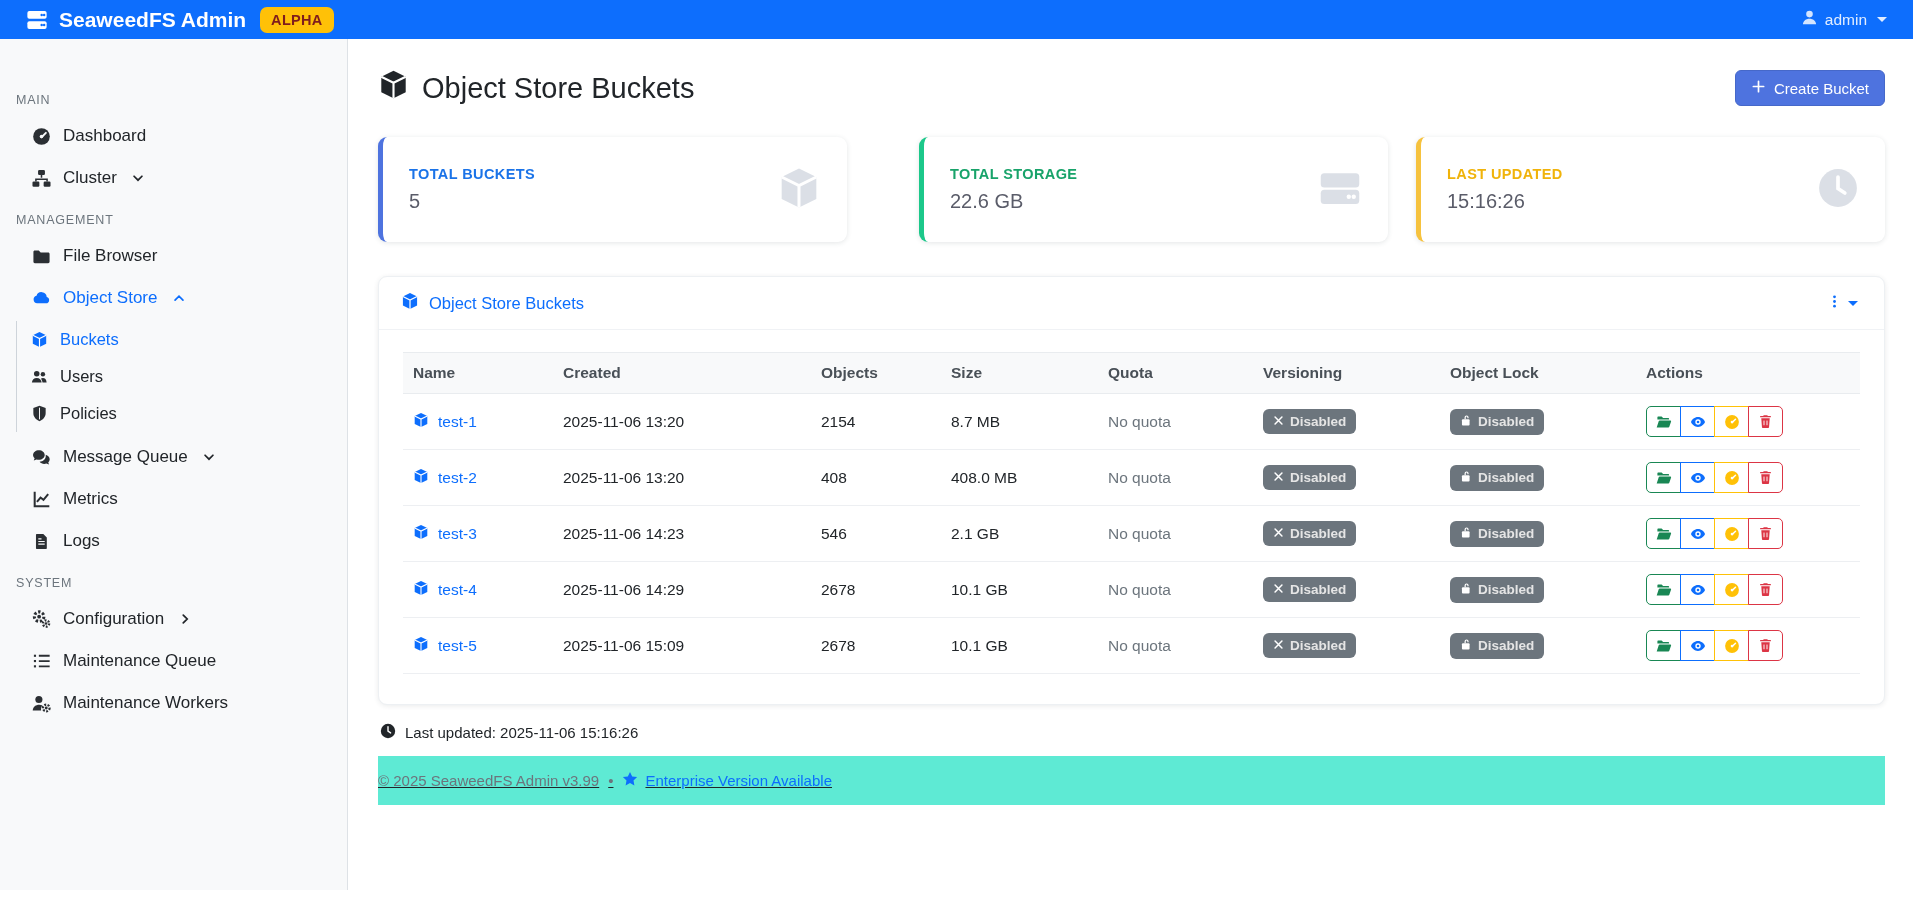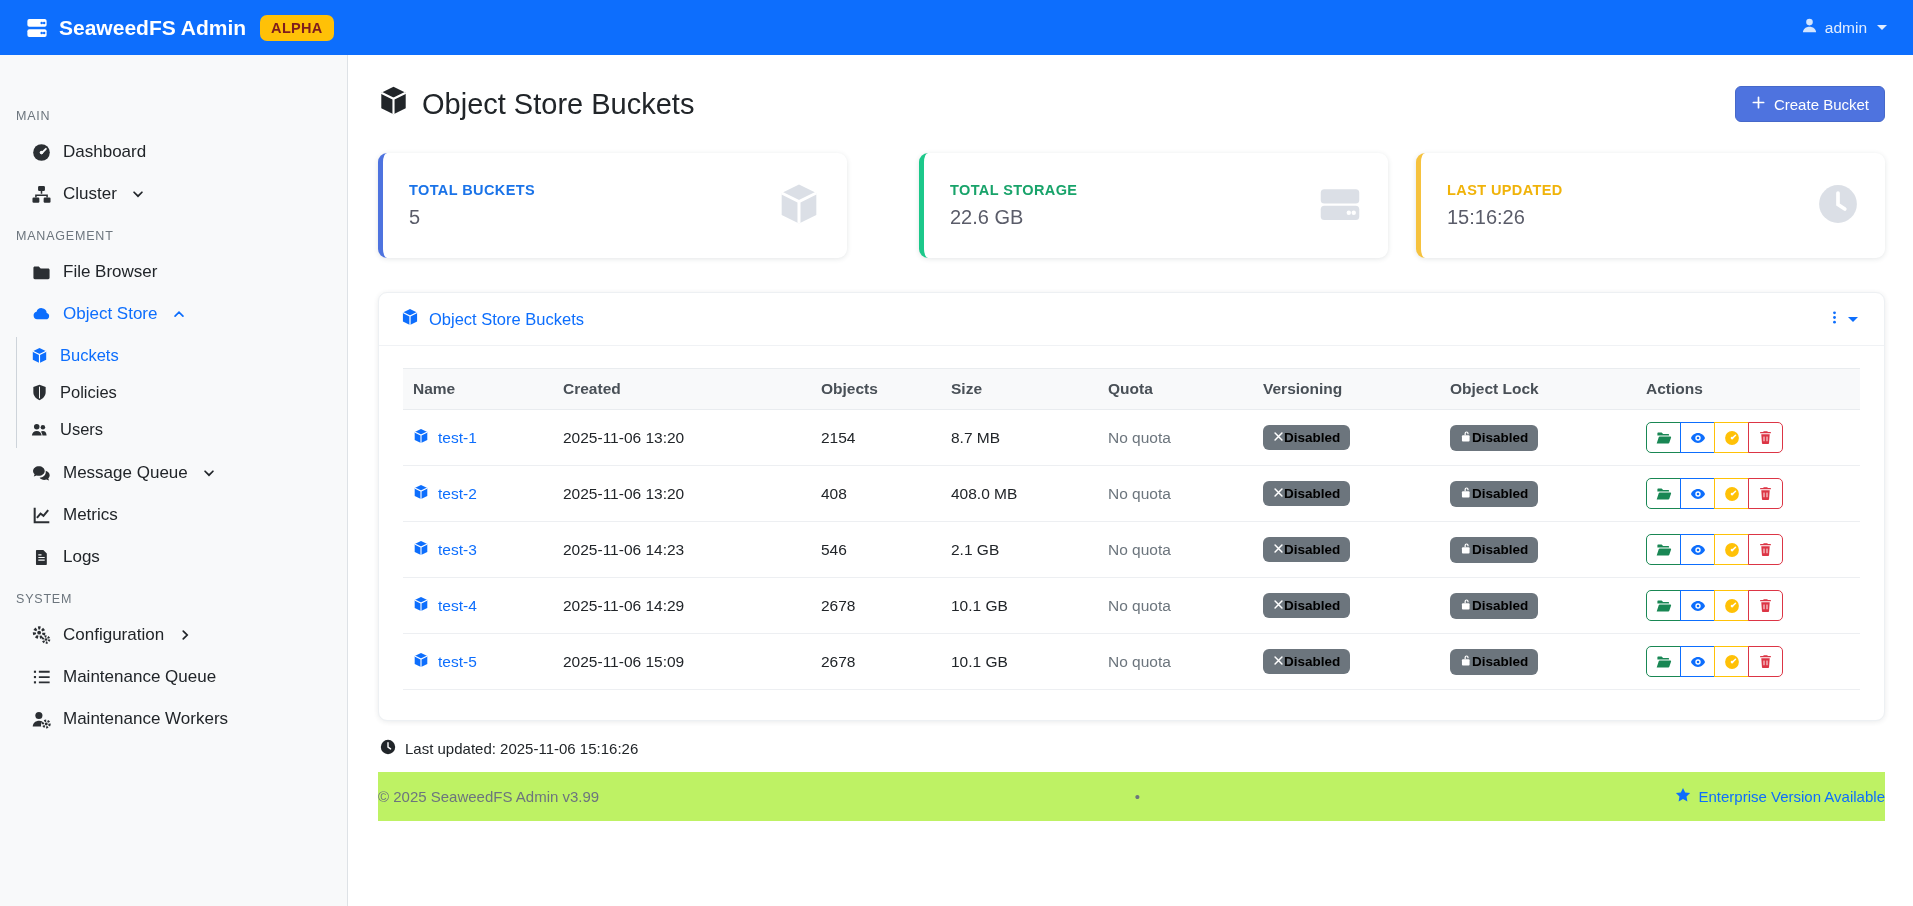--- a/index.html
+++ b/index.html
@@ -1,20 +1,20 @@
 <!DOCTYPE html>
 <html><head>
 <meta charset="utf-8">
 <style>
   * { box-sizing: border-box; margin: 0; padding: 0; }
   html,body { width:1913px; height:906px; overflow:hidden; background:#fff;
     font-family:"Liberation Sans","DejaVu Sans",sans-serif; color:#212529; }
 
   
-  .navbar { height:55px; background:#0d6efd; display:flex; align-items:center;
+  .navbar { height:39px; background:#0d6efd; display:flex; align-items:center;
     padding:16px 26px; justify-content:space-between; }
   .nav-left { display:flex; align-items:center; gap:14px; }
   .brand { display:flex; align-items:center; gap:11px; color:#fff; font-size:21px; font-weight:700; }
   .brand svg { display:block; }
   .alpha-badge { background:#ffc107; color:#7f1d1d; font-weight:700; font-size:14.5px;
     padding:5px 11px; border-radius:7px; letter-spacing:.3px; }
   .user-menu { display:flex; align-items:center; gap:7px; color:rgba(255,255,255,.88);
     font-size:15.5px; cursor:pointer; }
   .caret-down { width:0; height:0; border-left:5px solid transparent; border-right:5px solid transparent;
     border-top:5px solid rgba(255,255,255,.88); margin-left:3px; }
@@ -75,37 +75,37 @@
   table { width:100%; border-collapse:collapse; table-layout:fixed; }
   thead th { background:#f8f9fa; text-align:left; font-size:15.5px; font-weight:700; color:#495057;
     padding:11px 10px; border-top:1px solid #e9ecef; border-bottom:1px solid #e9ecef; }
   tbody td { padding:12px 10px; font-size:15.5px; border-bottom:1px solid #edeff2; color:#212529;
     vertical-align:middle; }
   .col-name{width:150px;} .col-created{width:258px;} .col-objects{width:130px;}
   .col-size{width:157px;} .col-quota{width:155px;} .col-versioning{width:187px;}
   .col-lock{width:196px;} .col-actions{width:auto;}
   .bucket-link { color:#0d6efd; text-decoration:none; display:inline-flex; align-items:center; gap:9px; cursor:pointer; }
   .muted { color:#6c757d; }
-  .badge { display:inline-flex; align-items:center; background:#6c757d; color:#000000;
+  .badge { display:inline-flex; align-items:center; gap:6px; background:#6c757d; color:#e5e5e5;
     font-size:13.5px; font-weight:700; padding:5px 10px; border-radius:6px; }
 
   .btn-group { display:inline-flex; }
   .abtn { width:35px; height:31px; background:#fff; display:inline-flex; align-items:center;
     justify-content:center; cursor:pointer; border:1px solid; margin-left:-1px; }
   .abtn:first-child { margin-left:0; border-radius:5px 0 0 5px; }
   .abtn:last-child { border-radius:0 5px 5px 0; }
   .abtn.green  { border-color:#198754; color:#198754; }
   .abtn.blue   { border-color:#0d6efd; color:#0d6efd; }
   .abtn.yellow { border-color:#ffc107; color:#ffc107; }
   .abtn.red    { border-color:#dc3545; color:#dc3545; }
 
   
   .last-updated { display:flex; align-items:center; gap:9px; margin:18px 2px 14px; font-size:15px; color:#212529; }
-  .footer-bar { background:#bef264; padding:15px 0; display:flex; justify-content:space-between;
-    align-items:center; gap:9px; font-size:15px; }
+  .footer-bar { background:#5eead4; padding:15px 0; display:flex; justify-content:flex-start;
+    align-items:center; gap:9px; font-size:15px;text-decoration:underline; }
   .copyright { color:#6c757d; }
   .dot-sep { color:#6c757d; }
   .ent-link { color:#0d6efd; text-decoration:none; display:inline-flex; align-items:center; gap:7px; cursor:pointer; }
 </style>
 </head>
 <body>
 
 <div class="navbar">
   <div class="nav-left">
     <div class="brand">
@@ -198,37 +198,37 @@
         <span class="icn">
           <svg width="17" height="17" viewBox="0 0 16 16" fill="currentColor">
             <path d="M8 .9l6.3 3.1v8L8 15.1 1.7 12V4z"></path>
             <path d="M1.7 4L8 7.1 14.3 4M8 7.1v8" stroke="#fff" stroke-width="1.1" fill="none"></path>
           </svg>
         </span>
         <span>Buckets</span>
       </div>
       <div class="side-item">
         <span class="icn">
-          <svg width="17" height="17" viewBox="0 0 16 16" fill="currentColor">
-            <path d="M8 .8l5.8 2.1v4.6c0 3.6-2.4 6.2-5.8 7.7C4.6 13.7 2.2 11.1 2.2 7.5V2.9z"></path>
-            <path d="M8 2.5v11" stroke="#fff" stroke-width=".9"></path>
-          </svg>
-        </span>
-        <span>Policies</span>
-      </div>
-      <div class="side-item">
-        <span class="icn">
           <svg width="18" height="18" viewBox="0 0 16 16" fill="currentColor">
             <circle cx="5.4" cy="5" r="2.6"></circle>
             <circle cx="11.2" cy="5.4" r="2.1"></circle>
             <path d="M.8 13.2c.2-2.7 2-4.3 4.6-4.3s4.4 1.6 4.6 4.3z"></path>
             <path d="M10.8 13.2c-.1-1.5-.6-2.7-1.5-3.6.6-.4 1.2-.6 1.9-.6 2 0 3.3 1.3 3.5 4.2z"></path>
           </svg>
         </span>
         <span>Users</span>
+      </div>
+      <div class="side-item">
+        <span class="icn">
+          <svg width="17" height="17" viewBox="0 0 16 16" fill="currentColor">
+            <path d="M8 .8l5.8 2.1v4.6c0 3.6-2.4 6.2-5.8 7.7C4.6 13.7 2.2 11.1 2.2 7.5V2.9z"></path>
+            <path d="M8 2.5v11" stroke="#fff" stroke-width=".9"></path>
+          </svg>
+        </span>
+        <span>Policies</span>
       </div>
     </div>
 
     <div class="side-item">
       <span class="icn">
         <svg width="20" height="20" viewBox="0 0 16 16" fill="currentColor">
           <path d="M5.8 2.3c-2.7 0-4.9 1.8-4.9 4 0 1 .5 2 1.3 2.7L1.5 11l2.4-1c.6.2 1.2.3 1.9.3 2.7 0 4.9-1.8 4.9-4s-2.2-4-4.9-4z"></path>
           <path d="M11.5 6.2c.1.3.1.7.1 1 0 2.7-2.4 4.7-5.2 4.8.9 1.1 2.3 1.8 3.9 1.8.6 0 1.2-.1 1.8-.3l2.2.9-.6-1.9c.7-.7 1.2-1.6 1.2-2.6 0-1.7-1.4-3.1-3.4-3.7z"></path>
         </svg>
       </span>

